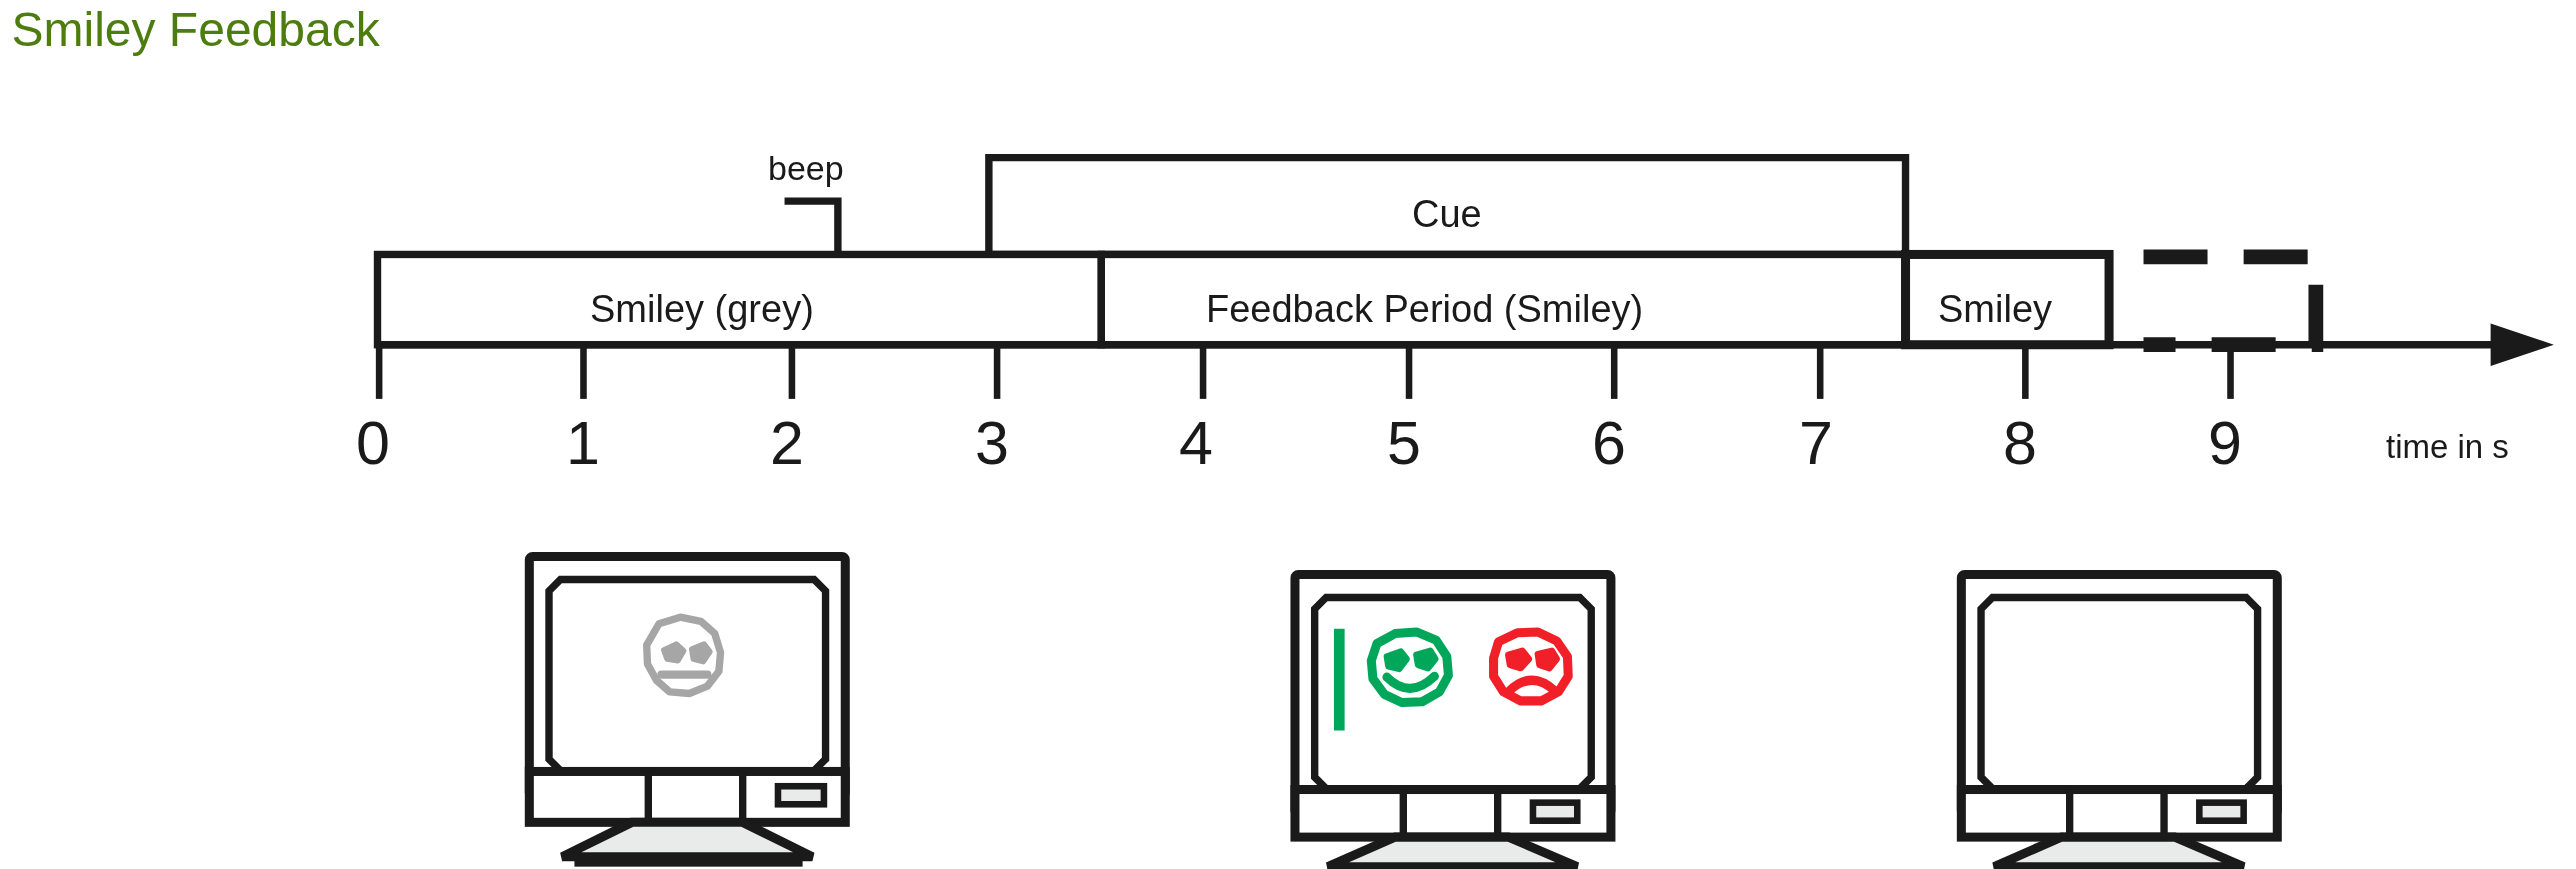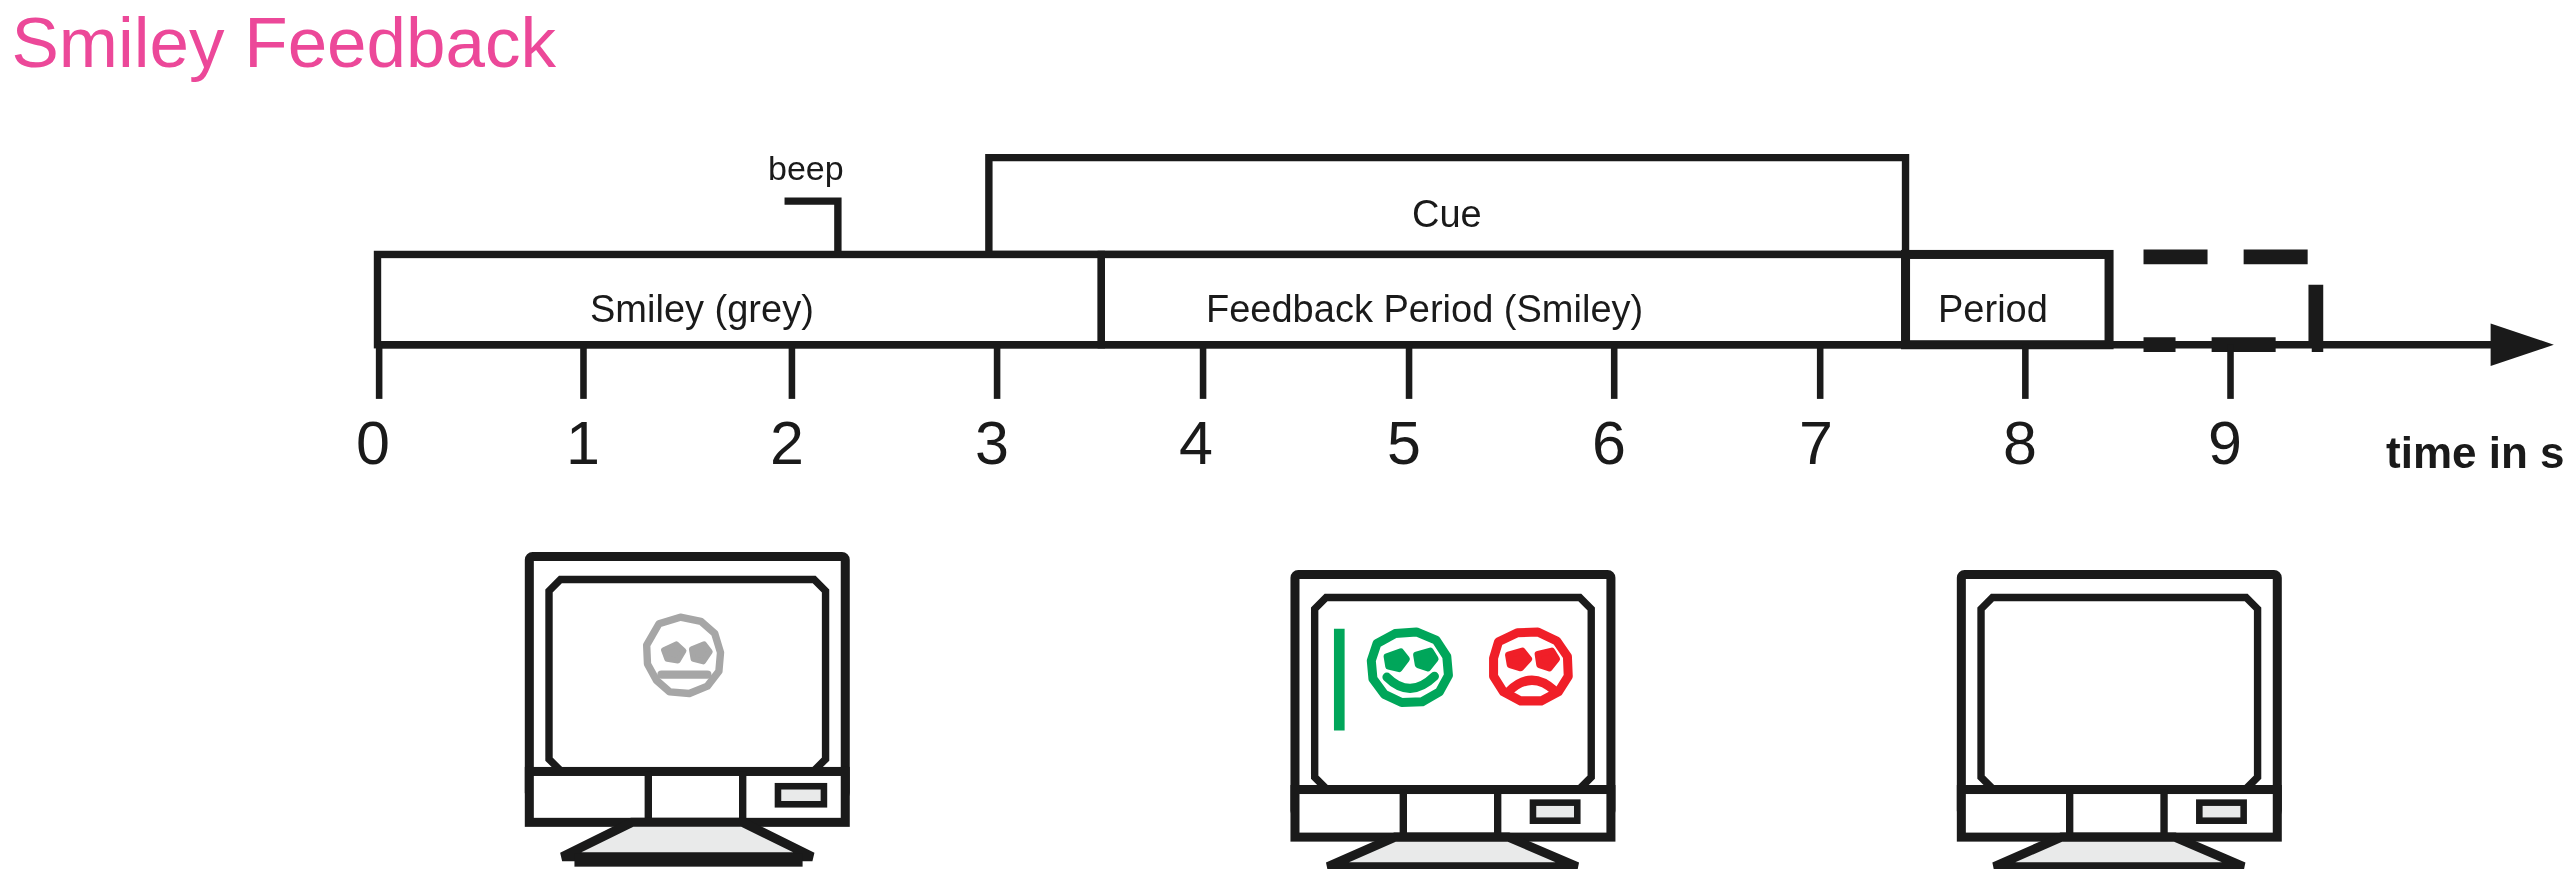--- a/index.html
+++ b/index.html
@@ -17,43 +17,43 @@
   }
   #root {
     position: relative;
     width: 2576px;
     height: 870px;
   }
   #title {
     position: absolute;
     left: 11.5px;
     top: 1.6px;
-    font-size: 71px;
+    font-size: 48px;
     font-weight: 400;
     letter-spacing: 0px;
-    color: #ec4899;
+    color: #4d7c0f;
     white-space: nowrap;
   }
   .stage {
     position: absolute;
     left: 0;
     top: 0;
     width: 2576px;
     height: 866px;
   }
   .svg-layer { display: block; }
   .lbl {
     position: absolute;
     font-family: "Liberation Sans", sans-serif;
     color: #1a1a1a;
     white-space: nowrap;
   }
   .bar-label { font-size: 38px; margin-top: 8px; }
   .tick-label { font-size: 61px; }
-  .axis-title { font-size: 44px; font-weight: bold; }
+  .axis-title { font-size: 33px; }
   .beep-label { font-size: 34px; }
 </style>
 </head>
 <body>
 
 <div id="root">
 
   <div id="title">Smiley Feedback</div>
 
   <div class="stage">
@@ -172,21 +172,21 @@
     </svg>
 
     <div class="lbl beep-label" style="left:768px; top:149px;">beep</div>
 
     <div class="lbl bar-label" style="left:1412px; top:185px;">Cue</div>
 
     <div class="lbl bar-label" style="left:1206px; top:280px;">Feedback Period (Smiley)</div>
 
     <div class="lbl bar-label" style="left:590px; top:280px;">Smiley (grey)</div>
 
-    <div class="lbl bar-label" style="left:1938px; top:280px;">Period</div>
+    <div class="lbl bar-label" style="left:1938px; top:280px;">Smiley</div>
 
     <div class="lbl tick-label" style="left:356px; top:408px;">0</div>
     <div class="lbl tick-label" style="left:566px; top:408px;">1</div>
     <div class="lbl tick-label" style="left:770px; top:408px;">2</div>
     <div class="lbl tick-label" style="left:975px; top:408px;">3</div>
     <div class="lbl tick-label" style="left:1179px; top:408px;">4</div>
     <div class="lbl tick-label" style="left:1387px; top:408px;">5</div>
     <div class="lbl tick-label" style="left:1592px; top:408px;">6</div>
     <div class="lbl tick-label" style="left:1799px; top:408px;">7</div>
     <div class="lbl tick-label" style="left:2003px; top:408px;">8</div>

